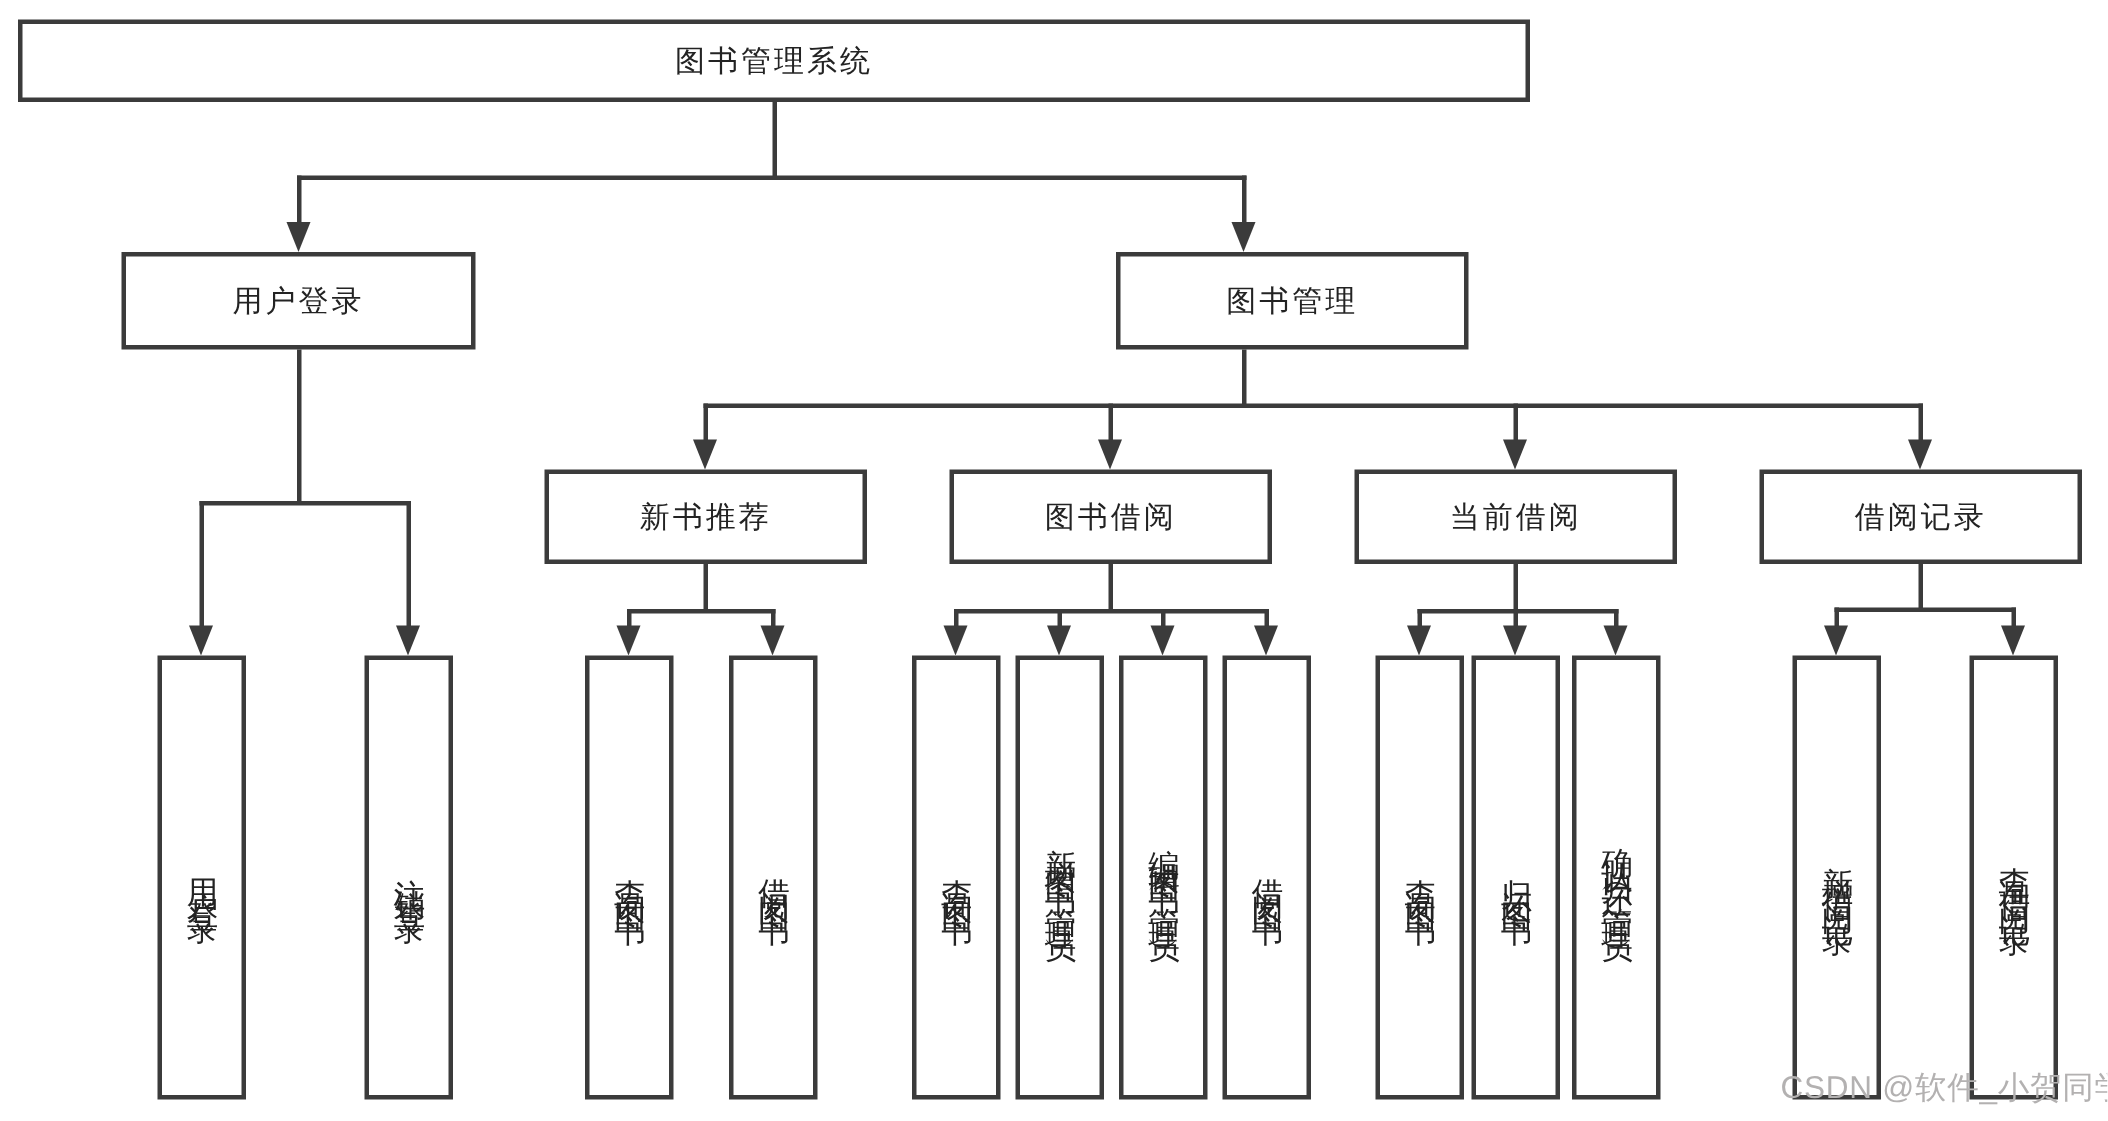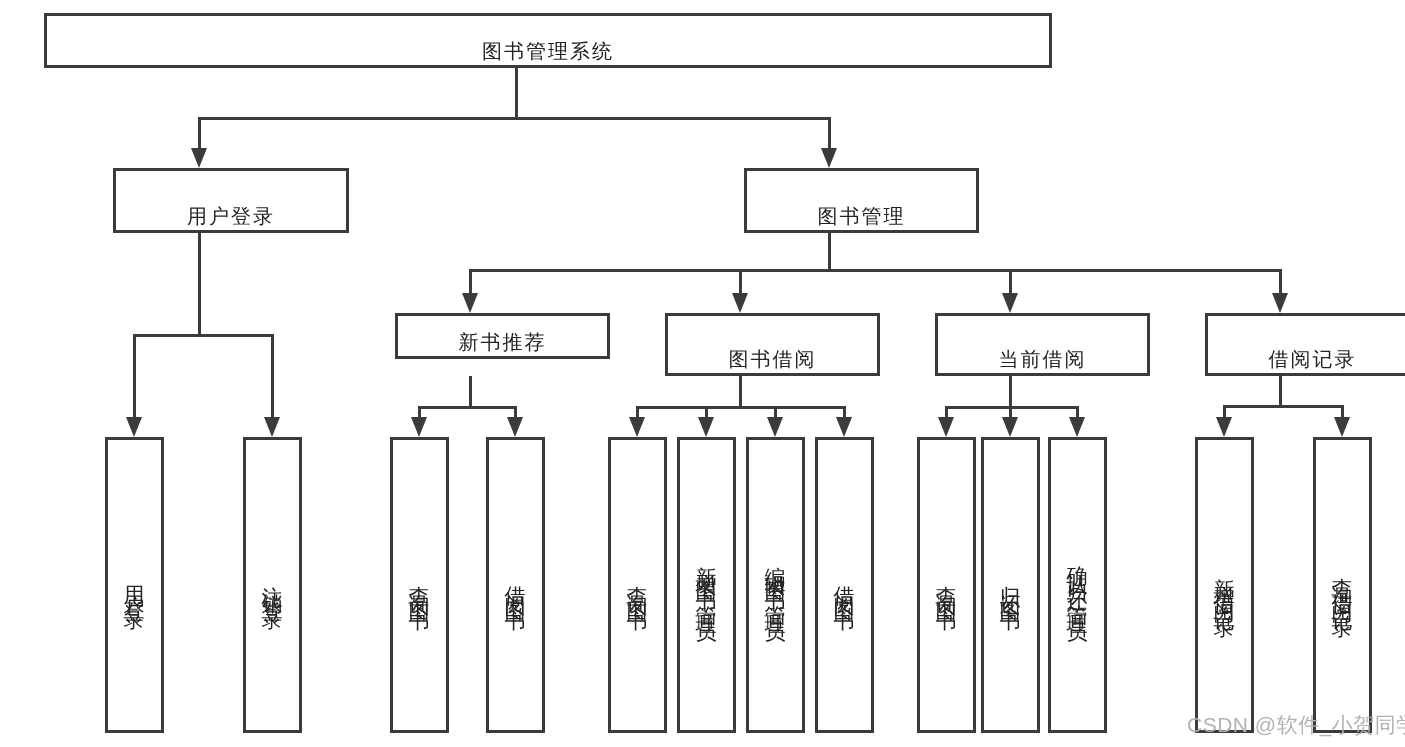--- a/index.html
+++ b/index.html
@@ -11,23 +11,22 @@
     overflow: hidden;
     font-family: "Liberation Sans", "DejaVu Sans", sans-serif;
   }
   
   .node {
     position: absolute;
     box-sizing: border-box;
     border: 3px solid #3b3b3b;
     background: #ffffff;
     display: flex;
-    align-items: flex-end;
+    align-items: center;
     justify-content: center;
-    margin-left: 32px;
   }
   .node .lbl {
     color: #232323;
     font-size: 20px;
     letter-spacing: 2px;
     white-space: nowrap;
   }
   .leaf {
     position: absolute;
     box-sizing: border-box;
@@ -82,21 +81,21 @@
   <div class="vl" style="left:515px;top:68px;height:50px"></div>
   <div class="hl" style="left:198px;top:117px;width:633px"></div>
   <div class="vl" style="left:198px;top:117px;height:34px"></div>
   <div class="ar" style="left:191px;top:148px"></div>
   <div class="vl" style="left:828px;top:117px;height:34px"></div>
   <div class="ar" style="left:821px;top:148px"></div>
 
   <div class="node" style="left:81px;top:168px;width:236px;height:65px">
     <span class="lbl">用户登录</span>
   </div>
-  <div class="node" style="left:712px;top:168px;width:235px;height:65px">
+  <div class="node" style="left:744px;top:168px;width:235px;height:65px">
     <span class="lbl">图书管理</span>
   </div>
 
   <div class="vl" style="left:198px;top:233px;height:102px"></div>
   <div class="hl" style="left:133px;top:334px;width:141px"></div>
   <div class="vl" style="left:133px;top:334px;height:85px"></div>
   <div class="ar" style="left:126px;top:417px"></div>
   <div class="vl" style="left:271px;top:334px;height:85px"></div>
   <div class="ar" style="left:264px;top:417px"></div>
 
@@ -104,21 +103,21 @@
   <div class="hl" style="left:469px;top:269px;width:813px"></div>
   <div class="vl" style="left:469px;top:269px;height:26px"></div>
   <div class="ar" style="left:462px;top:293px"></div>
   <div class="vl" style="left:739px;top:269px;height:26px"></div>
   <div class="ar" style="left:732px;top:293px"></div>
   <div class="vl" style="left:1009px;top:269px;height:26px"></div>
   <div class="ar" style="left:1002px;top:293px"></div>
   <div class="vl" style="left:1279px;top:269px;height:26px"></div>
   <div class="ar" style="left:1272px;top:293px"></div>
 
-  <div class="node" style="left:363px;top:313px;width:215px;height:46px">
+  <div class="node" style="left:363px;top:313px;width:215px;height:63px">
     <span class="lbl">新书推荐</span>
   </div>
   <div class="node" style="left:903px;top:313px;width:215px;height:63px">
     <span class="lbl">当前借阅</span>
   </div>
   <div class="node" style="left:633px;top:313px;width:215px;height:63px">
     <span class="lbl">图书借阅</span>
   </div>
   <div class="node" style="left:1173px;top:313px;width:215px;height:63px">
     <span class="lbl">借阅记录</span>

